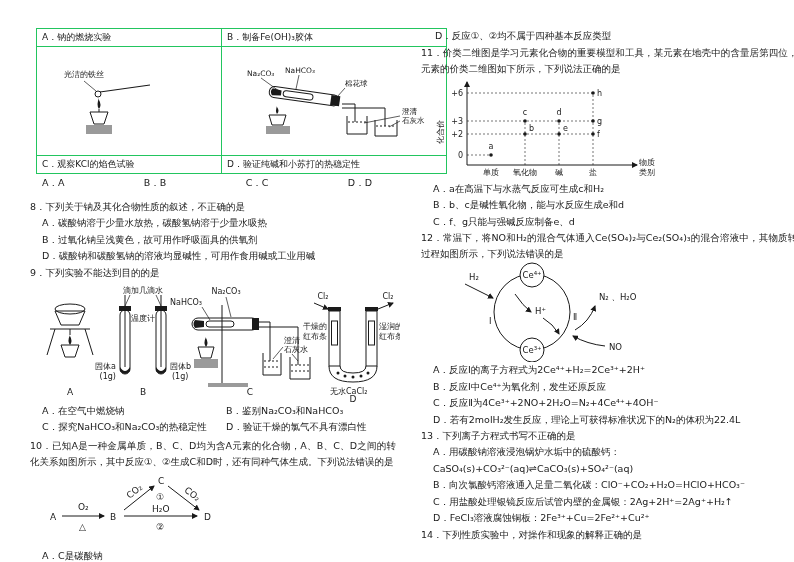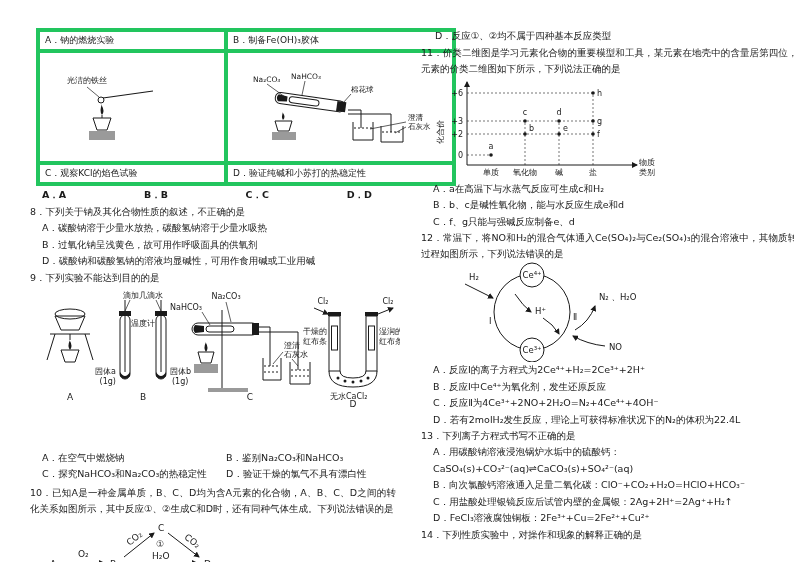--- a/index.html
+++ b/index.html
@@ -4,24 +4,24 @@
 <style>
   html,body{margin:0;padding:0;background:#e8e8e8;}
   .page{position:relative;width:794px;height:562px;background:#ffffff;overflow:hidden;
         font-family:"DejaVu Sans",sans-serif;color:#1a1a1a;}
   .col{position:absolute;top:28px;}
   .col-left{left:30px;width:366px;}
   .col-right{left:421px;width:386px;}
   .stem{font-size:9.5px;line-height:16px;text-align:justify;}
   .opt{font-size:9.5px;line-height:16.5px;padding-left:12px;}
   .tbl{border-collapse:collapse;width:344px;margin-left:6px;}
-  .tbl td{border:4px solid #22c55e;font-size:9px;padding:2px 5px;vertical-align:top;}
+  .tbl td{border:1px solid #22c55e;font-size:9px;padding:2px 5px;vertical-align:top;}
   .tbl td.imgcell{padding:17px;text-decoration:underline;}
-  .ansline{display:flex;justify-content:space-between;width:330px;margin:3px 0 2px 12px;font-size:9.5px;font-weight:bold;}
-  .optgrid{display:grid;grid-template-columns:52% 48%;font-size:9.5px;line-height:16.5px;padding-left:12px;margin-top:42px;}
+  .ansline{display:flex;justify-content:space-between;width:330px;margin:3px 0 9px 12px;font-size:9.5px;}
+  .optgrid{display:grid;grid-template-columns:52% 48%;font-size:9.5px;line-height:16.5px;padding-left:12px;}
   svg{display:block;}
   svg text{fill:#1a1a1a;font-family:"DejaVu Sans",sans-serif;}
   .figrow{margin:2px 0 0 0;}
   .mt2{margin-top:2px;}
 </style>
 </head>
 <body>
 
 <div class="page">
 

